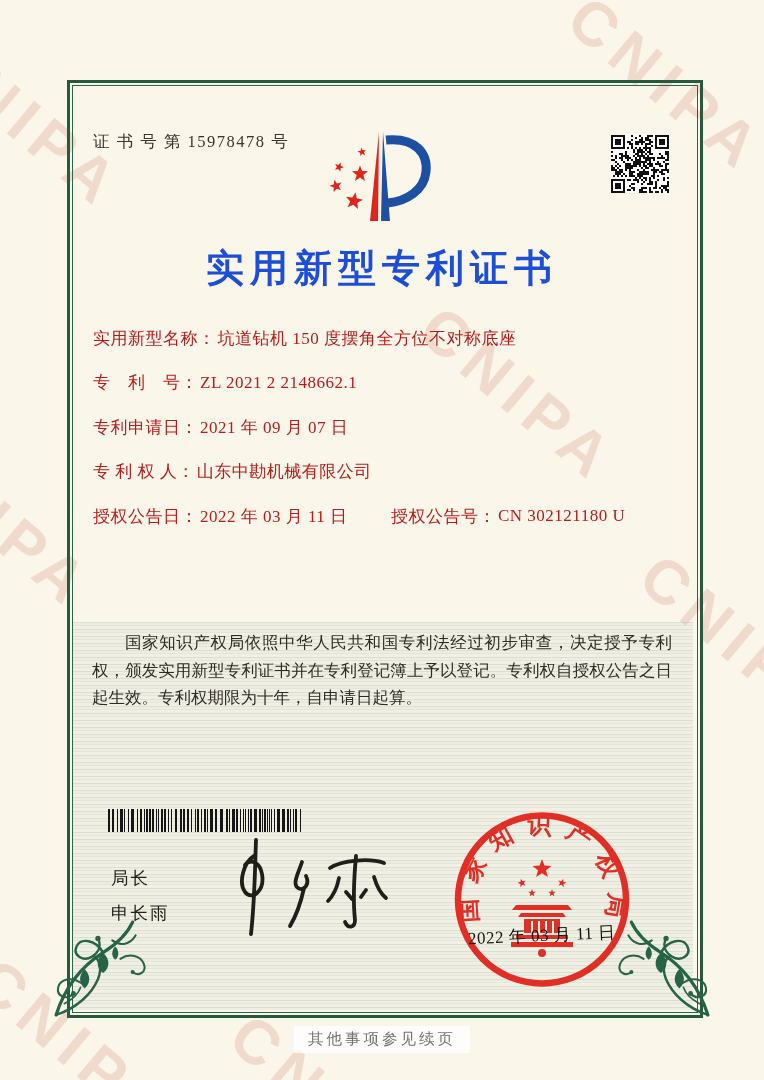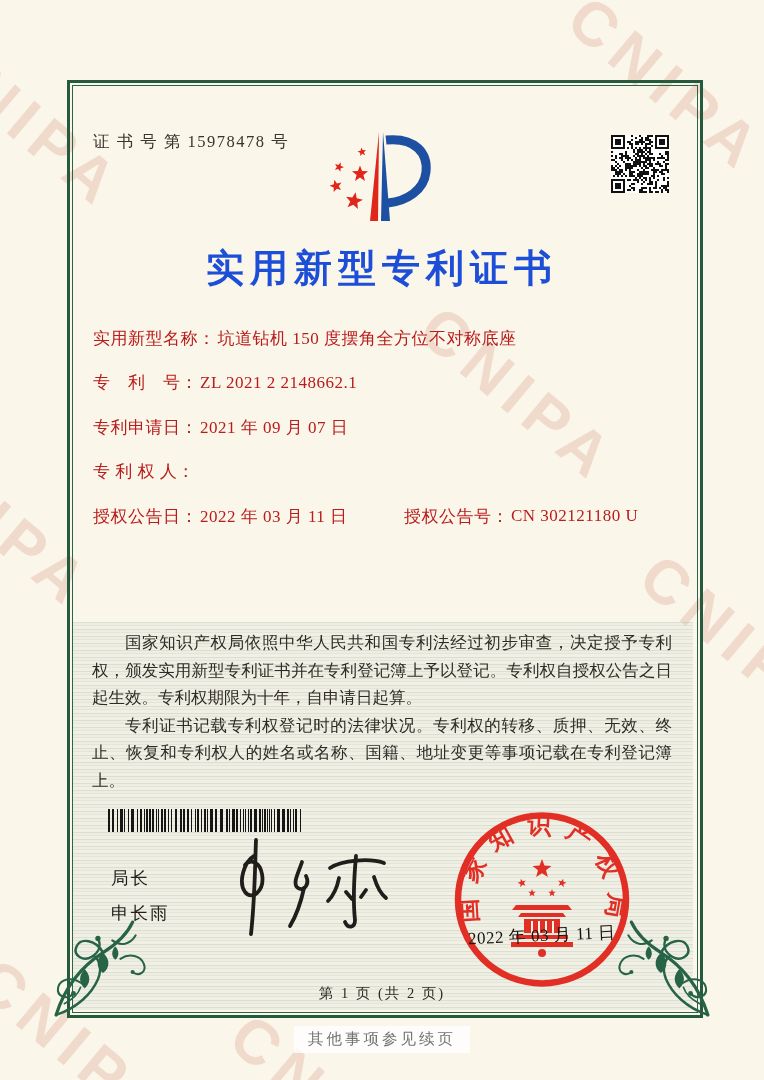--- a/index.html
+++ b/index.html
@@ -33,21 +33,21 @@
   .qr{position:absolute;left:611px;top:135px;width:58px;height:58px;z-index:2;}
 
   .title{position:absolute;left:67px;top:233px;width:630px;z-index:2;text-align:center;
          font-size:38px;font-weight:700;letter-spacing:6px;color:#1d4ed8;margin-top:10px;}
 
   
   .fields{position:absolute;left:93px;top:316px;width:578px;z-index:2;font-size:17px;color:#b91c1c;}
   .frow{position:relative;height:44.5px;display:flex;align-items:center;white-space:nowrap;}
   .flabel{letter-spacing:0.5px;}
   .fvalue{margin-left:2px;letter-spacing:0.5px;}
-  .fpair2{position:absolute;left:311px;top:0;height:100%;display:flex;align-items:center;}
+  .fpair2{position:absolute;left:298px;top:0;height:100%;display:flex;align-items:center;}
 
   
   .notice{position:absolute;left:92px;top:629px;width:580px;z-index:2;font-size:16.5px;
           line-height:27.6px;color:#2e2a25;text-align:justify;font-family:Liberation Serif, serif;}
   .notice p{margin:0;text-indent:2em;}
 
   
   .barcode{position:absolute;left:108px;top:809px;width:197px;height:23px;z-index:2;}
 
   
@@ -481,34 +481,34 @@
     <div class="frow">
       <span class="flabel">专　利　号：</span>
       <span class="fvalue">ZL 2021 2 2148662.1</span>
     </div>
     <div class="frow">
       <span class="flabel">专利申请日：</span>
       <span class="fvalue">2021 年 09 月 07 日</span>
     </div>
     <div class="frow">
       <span class="flabel">专 利 权 人：</span>
+      <span class="fvalue">山东中勘机械有限公司</span>
     </div>
     <div class="frow">
       <span class="flabel">授权公告日：</span>
       <span class="fvalue">2022 年 03 月 11 日</span>
       <span class="fpair2">
         <span class="flabel">授权公告号：</span>
         <span class="fvalue">CN 302121180 U</span>
       </span>
     </div>
   </div>
 
   <div class="notice">
     <p>国家知识产权局依照中华人民共和国专利法经过初步审查，决定授予专利权，颁发实用新型专利证书并在专利登记簿上予以登记。专利权自授权公告之日起生效。专利权期限为十年，自申请日起算。</p>
-    <p>专利证书记载专利权登记时的法律状况。专利权的转移、质押、无效、终止、恢复和专利权人的姓名或名称、国籍、地址变更等事项记载在专利登记簿上。</p>
   </div>
 
   <svg class="barcode" viewBox="0 0 197 23" shape-rendering="crispEdges">
     <g id="barcode-bars" fill="#151515">
         <rect x="0" y="0" width="2" height="23"></rect>
         <rect x="4" y="0" width="2" height="23"></rect>
         <rect x="9" y="0" width="1" height="23"></rect>
         <rect x="12" y="0" width="3" height="23"></rect>
         <rect x="16" y="0" width="1" height="23"></rect>
         <rect x="20" y="0" width="1" height="23"></rect>
@@ -608,18 +608,17 @@
         <rect x="3" y="20" width="2" height="12"></rect>
           <rect x="10" y="20" width="2" height="12"></rect>
       </g>
       <rect x="-26" y="34" width="52" height="4"></rect>
       <rect x="-31" y="41" width="62" height="5"></rect>
       <circle cx="0" cy="52" r="4"></circle>
     </g>
   </svg>
   <div class="seal-date">2022 年 03 月 11 日</div>
 
-  <div class="page-info">第 1 页 (共 2 页)</div>
   <div class="continuation">
     <span>其他事项参见续页</span>
   </div>
 
 </div>
 
 </body></html>

